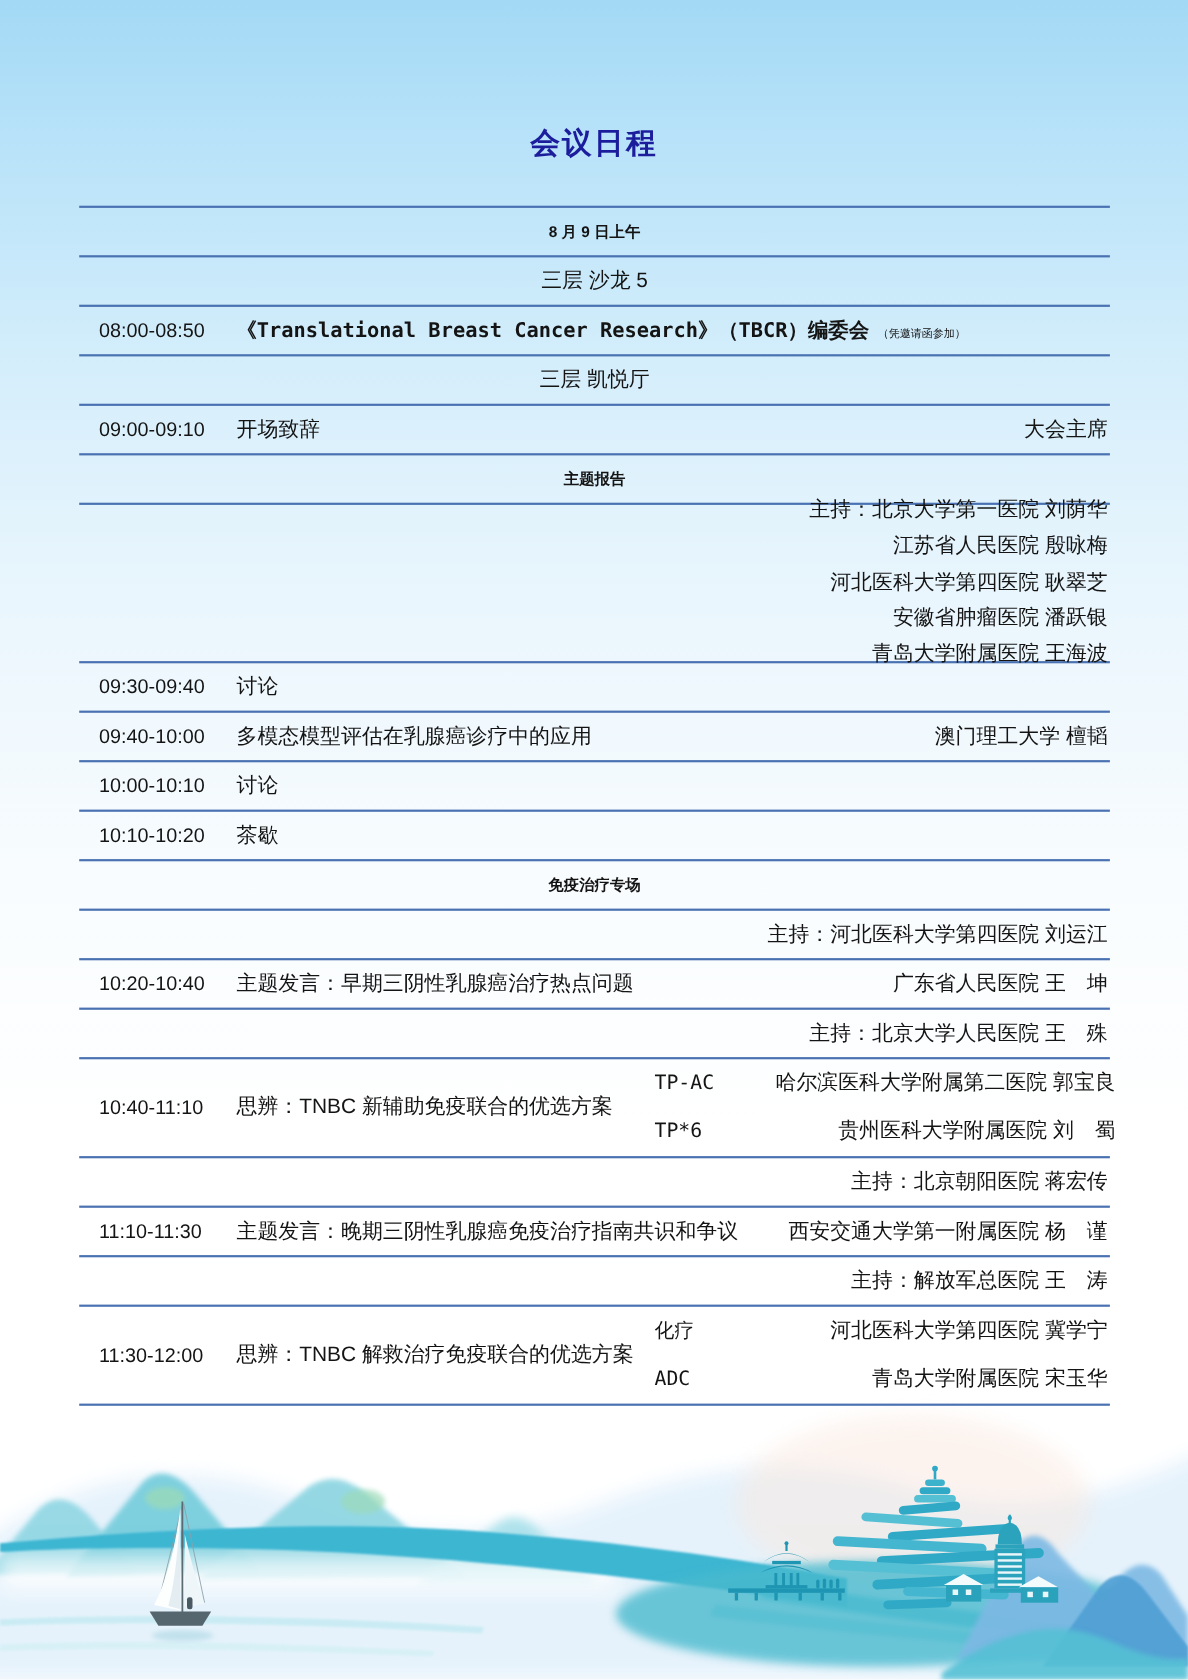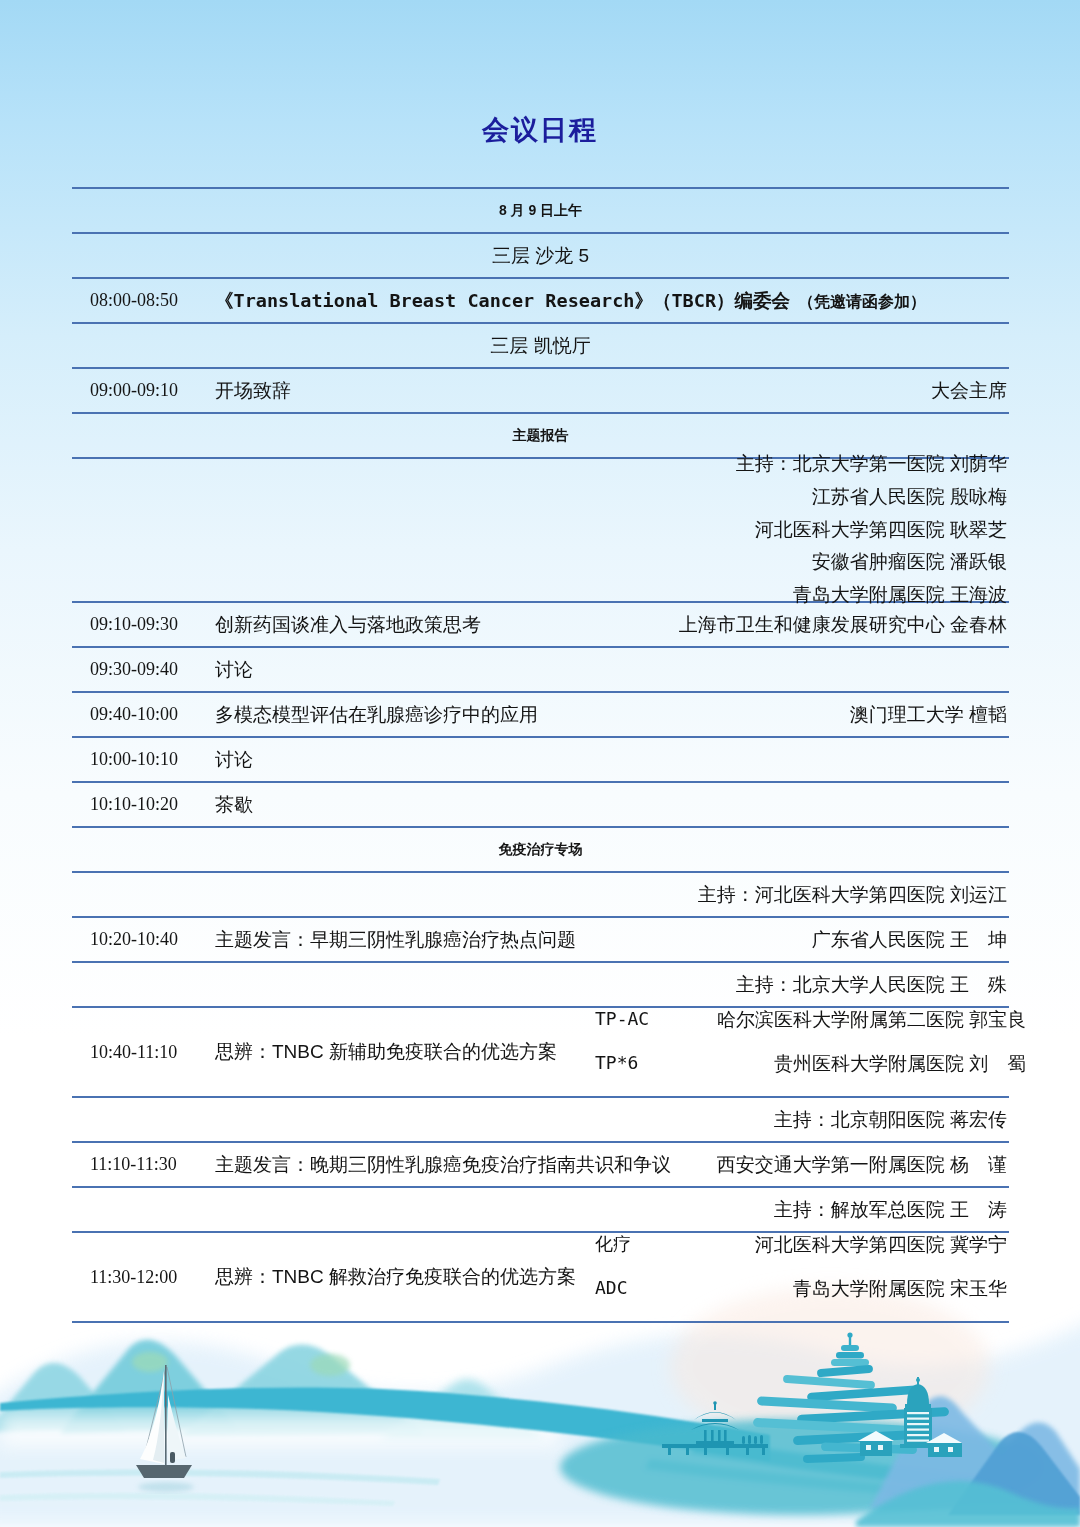--- a/index.html
+++ b/index.html
@@ -22,31 +22,31 @@
     box-sizing:border-box;font-size:19px;line-height:1.25;
   }
   .h1{height:45px}
   .h5l{height:144px}
   .tall{height:90px}
   .center{justify-content:center;text-align:center;}
   .bold{font-weight:bold;}
   .day,.section{font-weight:bold;font-size:14px;}
   .cell-time{
     width:143px;padding-left:18px;box-sizing:border-box;flex-shrink:0;
-    font-family:Liberation Serif, serif;font-size:18px;white-space:nowrap;
+    font-family:Liberation Sans, sans-serif;font-size:18px;white-space:nowrap;
   }
   .cell-title{flex:1;min-width:0;}
   .cell-title.mono{font-family:"DejaVu Sans Mono","Liberation Mono",monospace;font-size:18.5px;}
   .cell-speaker{flex-shrink:0;text-align:center;padding-right:2px;white-space:nowrap;}
-  .note{font-size:16px;font-weight:bold;margin-left:8px;}
+  .note{font-size:10px;font-weight:normal;margin-left:8px;}
   .hosts-lines{width:100%;text-align:right;padding-right:2px;}
   .h5l .hosts-lines{line-height:32.8px;}
   .debate .cell-title{flex:0 0 372px;}
   .subs{flex:1;align-self:stretch;display:flex;flex-direction:column;}
-  .sub{flex:1;display:flex;align-items:flex-start;gap:12px;}
+  .sub{flex:1;display:flex;align-items:center;}
   .sub-label{
     width:118px;flex-shrink:0;padding-left:8px;box-sizing:border-box;
     font-family:"DejaVu Sans Mono","Liberation Mono",monospace;font-size:18px;
   }
   .sub-speaker{flex:1;text-align:right;padding-right:2px;white-space:nowrap;}
   .landscape{position:absolute;left:0;bottom:0;width:1080px;height:270px;z-index:1;}
 </style>
 </head>
 <body>
 
@@ -84,25 +84,20 @@
   <div class="row h5l">
     <div class="hosts-lines">
       <div>主持：北京大学第一医院 刘荫华</div>
       <div>江苏省人民医院 殷咏梅</div>
       <div>河北医科大学第四医院 耿翠芝</div>
       <div>安徽省肿瘤医院 潘跃银</div>
       <div>青岛大学附属医院 王海波</div>
     </div>
   </div>
 
-  <div class="row h1">
-    <span class="cell-time">09:10-09:30</span>
-    <span class="cell-title">创新药国谈准入与落地政策思考</span>
-    <span class="cell-speaker">上海市卫生和健康发展研究中心 金春林</span>
-  </div>
 
   <div class="row h1">
     <span class="cell-time">09:30-09:40</span>
     <span class="cell-title">讨论</span>
   </div>
 
   <div class="row h1">
     <span class="cell-time">09:40-10:00</span>
     <span class="cell-title">多模态模型评估在乳腺癌诊疗中的应用</span>
     <span class="cell-speaker">澳门理工大学 檀韬</span>

